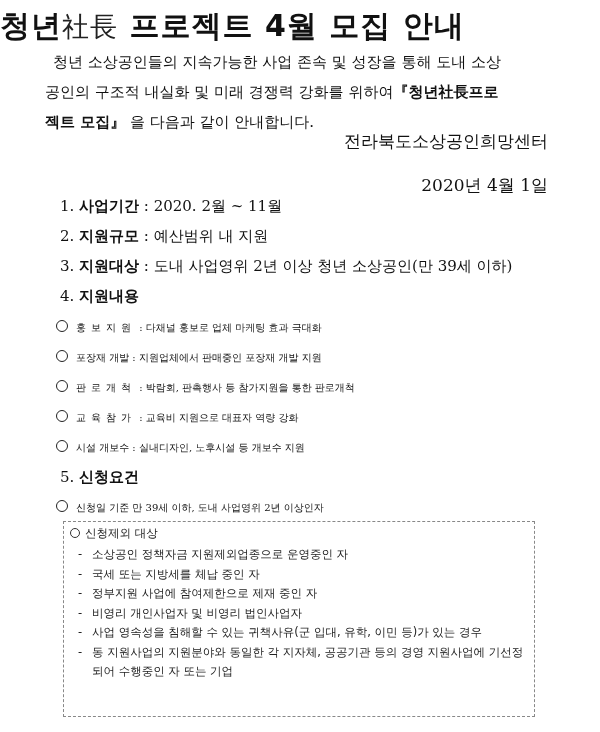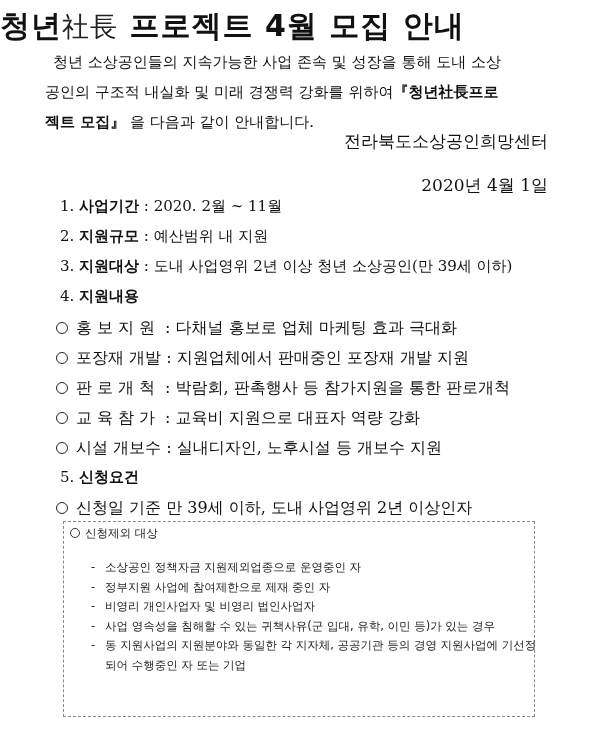--- a/index.html
+++ b/index.html
@@ -8,27 +8,27 @@
   .title .hanja { font-family: "DejaVu Serif", serif; font-weight: normal; font-size: 27px; color: #222; }
   .intro { position: absolute; left: 44px; top: 47px; width: 515px; font-size: 15px; line-height: 29px; text-align: justify; }
   .intro p { margin: 1px; }
   .intro .first { text-indent: 8px; }
   .intro .strong { font-weight: bold; }
   .sign { position: absolute; right: 52px; font-size: 17px; text-align: right; }
   .sign.org { top: 130px; }
   .sign.date { top: 174px; }
   .sec { position: absolute; left: 44px; font-size: 15px; line-height: 20px; white-space: nowrap; margin-left: 16px; }
   .sec .h { font-weight: bold; }
-  .sub { position: absolute; left: 56px; font-size: 16px; line-height: 20px; white-space: nowrap; }
+  .sub { position: absolute; left: 56px; font-size: 10px; line-height: 20px; white-space: nowrap; }
   .circle { display: inline-block; width: 10px; height: 10px; border: 1.6px solid #222; border-radius: 50%; margin-right: 8px; vertical-align: -1px; }
   .spaced { letter-spacing: 5px; }
   .box { position: absolute; left: 63px; top: 521px; width: 472px; height: 196px; border: 1.5px dashed #888; box-sizing: border-box; font-family: "DejaVu Sans", sans-serif; font-size: 11.5px; color: #222; }
   .box .bh { position: absolute; left: 6px; top: 4px; }
   .box .bh .small-circle { display: inline-block; width: 8px; height: 8px; border: 1.3px solid #333; border-radius: 50%; margin-right: 5px; vertical-align: -1px; }
-  .box ul { list-style: none; margin: 13px; padding: 0; position: absolute; left: 14px; top: 23px; width: 452px; }
+  .box ul { list-style: none; margin: 0; padding: 0; position: absolute; left: 14px; top: 23px; width: 452px; }
   .box li { line-height: 19.5px; padding-left: 14px; text-indent: -14px; white-space: normal; }
   .box li .dash { display: inline-block; width: 14px; text-indent: 0; }
 </style>
 </head>
 <body>
 
 <div class="title">
   <span>청년</span><span class="hanja">社長</span><span> 프로젝트 4월 모집 안내</span>
 </div>
 
@@ -85,18 +85,19 @@
 <div class="sub" style="top:498px">
   <span class="circle"></span><span>신청일 기준 만 39세 이하, 도내 사업영위 2년 이상인자</span>
 </div>
 
 <div class="box">
   <div class="bh">
     <span class="small-circle"></span><span>신청제외 대상</span>
   </div>
   <ul>
     <li><span class="dash">-</span><span>소상공인 정책자금 지원제외업종으로 운영중인 자</span></li>
+    <li><span class="dash">-</span><span>국세 또는 지방세를 체납 중인 자</span></li>
     <li><span class="dash">-</span><span>정부지원 사업에 참여제한으로 제재 중인 자</span></li>
     <li><span class="dash">-</span><span>비영리 개인사업자 및 비영리 법인사업자</span></li>
     <li><span class="dash">-</span><span>사업 영속성을 침해할 수 있는 귀책사유(군 입대, 유학, 이민 등)가 있는 경우</span></li>
     <li><span class="dash">-</span><span>동 지원사업의 지원분야와 동일한 각 지자체, 공공기관 등의 경영 지원사업에 기선정되어 수행중인 자 또는 기업</span></li>
   </ul>
 </div>
 
 </body></html>

